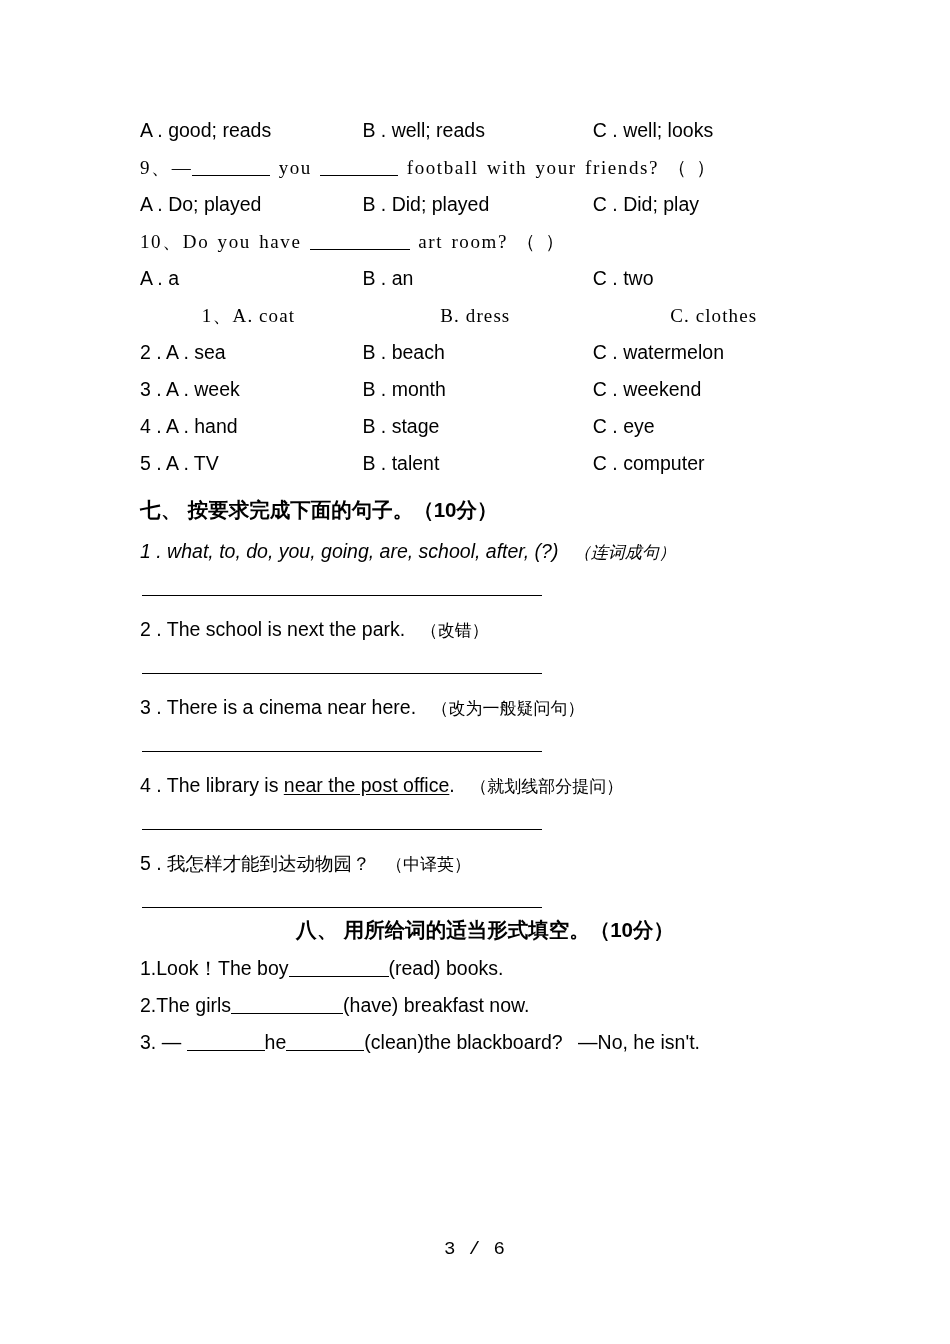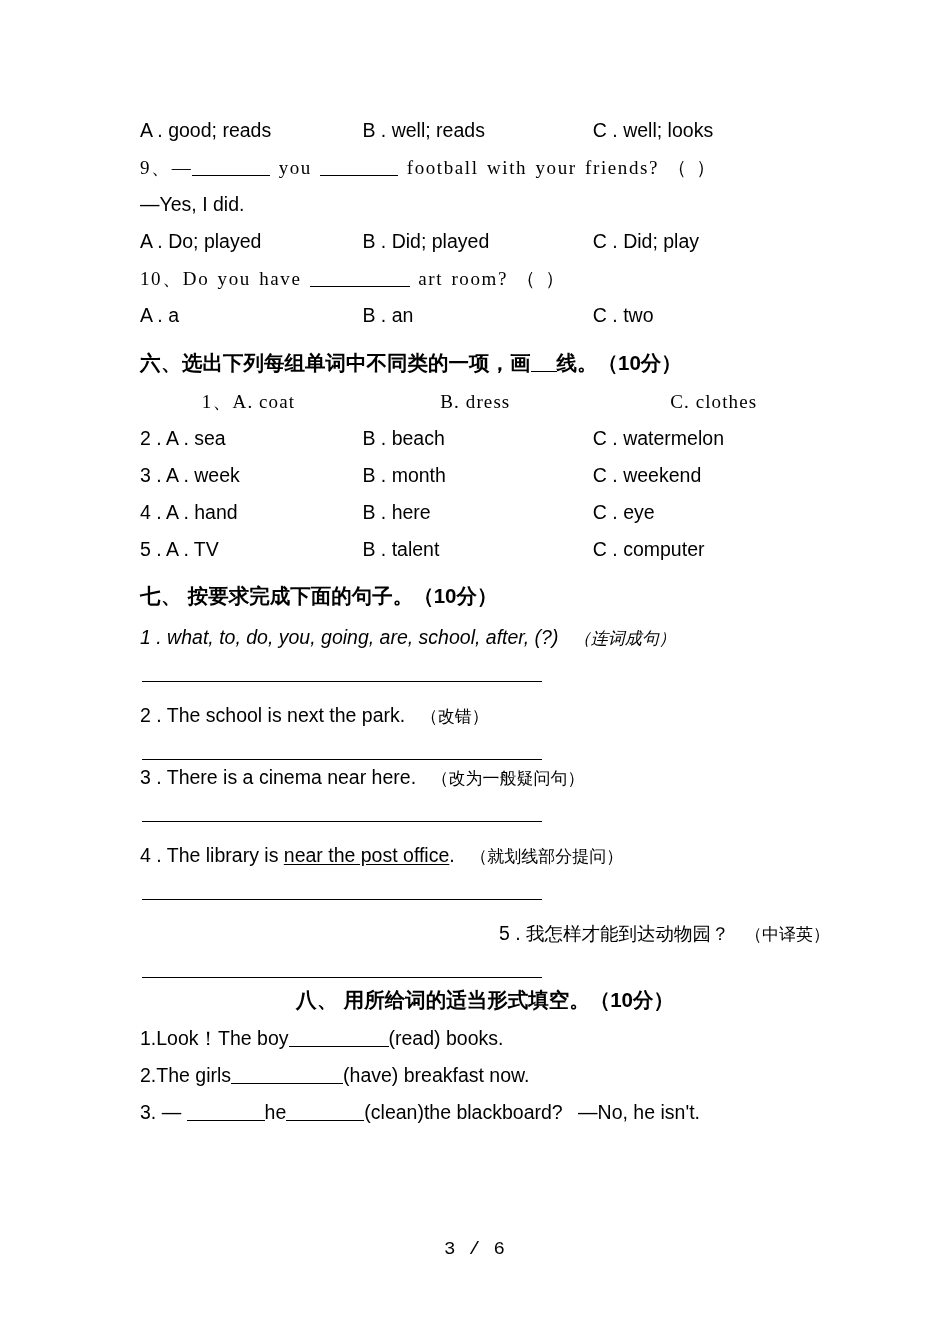--- a/index.html
+++ b/index.html
@@ -143,46 +143,40 @@
   </div>
 
   <div class="stem">
     <span>9、</span><span>—</span><span class="blank w7"></span>
     <span>you</span>
     <span class="blank w7"></span>
     <span>football with your friends?</span>
     <span>（  ）</span>
   </div>
 
-  <div class="row sans">
-    <span>—Yes, I did.</span>
-  </div>
 
   <div class="opts">
     <span class="col a">A . Do; played</span>
     <span class="col b">B . Did; played</span>
     <span class="col c">C . Did; play</span>
   </div>
 
   <div class="stem">
     <span>10、</span><span>Do you have</span>
     <span class="blank w9"></span>
     <span>art room?</span>
     <span>（   ）</span>
   </div>
 
   <div class="opts">
     <span class="col a">A . a</span>
     <span class="col b">B . an</span>
     <span class="col c">C . two</span>
   </div>
 
-  <div class="heading" style="margin-top:9px;">
-    <span class="num">六、</span><span>选出下列每组单词中不同类的一项，画</span><span class="blank w-short"></span><span>线。（10分）</span>
-  </div>
 
   <div class="opts serif-opts">
     <span class="col a"><span>1、</span><span>A. coat</span></span>
     <span class="col b">B. dress</span>
     <span class="col c">C. clothes</span>
   </div>
 
   <div class="opts">
     <span class="col a"><span>2 .</span> <span>A . sea</span></span>
     <span class="col b">B . beach</span>
@@ -190,21 +184,21 @@
   </div>
 
   <div class="opts">
     <span class="col a"><span>3 .</span> <span>A . week</span></span>
     <span class="col b">B . month</span>
     <span class="col c">C . weekend</span>
   </div>
 
   <div class="opts">
     <span class="col a"><span>4 .</span> <span>A . hand</span></span>
-    <span class="col b">B . here</span>
+    <span class="col b">B . stage</span>
     <span class="col c">C . eye</span>
   </div>
 
   <div class="opts">
     <span class="col a"><span>5 .</span> <span>A . TV</span></span>
     <span class="col b">B . talent</span>
     <span class="col c">C . computer</span>
   </div>
 
   <div class="heading" style="margin-top:8px;">
@@ -218,35 +212,35 @@
   </div>
   <div class="answer-line"></div>
 
   <div class="q-item" style="margin-top:16px;">
     <span>2 .</span>
     <span>The school is next the park.</span>
     <span class="hint">（改错）</span>
   </div>
   <div class="answer-line"></div>
 
-  <div class="q-item" style="">
+  <div class="q-item" style="margin-top:16px;">
     <span>3 .</span>
     <span>There is a cinema near here.</span>
     <span class="hint">（改为一般疑问句）</span>
   </div>
   <div class="answer-line"></div>
 
   <div class="q-item" style="margin-top:16px;">
     <span>4 .</span>
     <span>The library is </span><span class="uline">near the post office</span><span>.</span>
     <span class="hint">（就划线部分提问）</span>
   </div>
   <div class="answer-line"></div>
 
-  <div class="q-item" style="margin-top:16px;text-align:right;">
+  <div class="q-item" style="margin-top:16px;">
     <span>5 .</span>
     <span class="cn">我怎样才能到达动物园？</span>
     <span class="hint">（中译英）</span>
   </div>
   <div class="answer-line"></div>
 
   <div class="heading" style="margin-top:2px;text-align:center;">
     <span class="num">八、</span><span> 用所给词的适当形式填空。（10分）</span>
   </div>
 

